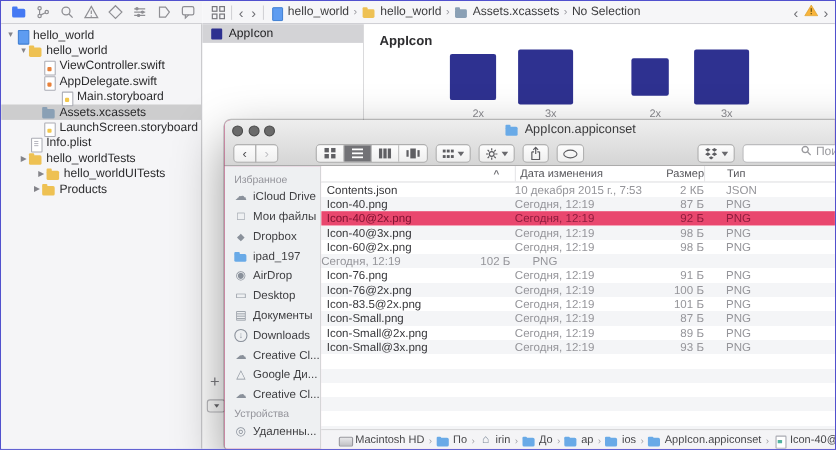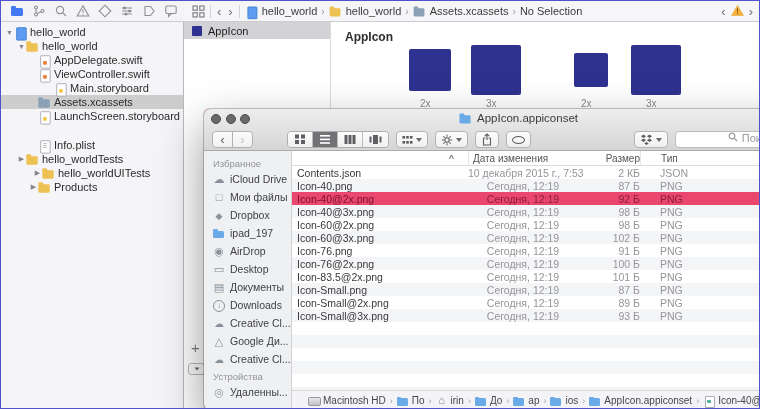--- a/index.html
+++ b/index.html
@@ -61,21 +61,21 @@
   .sl-row{height:17px;display:flex;align-items:center;gap:6px;padding-left:8px;font-size:11px;color:#1d1d1f;}
   .sl-row.selected{background:#d3d3d6;}
   .sl-plus{position:absolute;left:7px;top:318px;font-size:15px;color:#7c7c80;line-height:1;}
   .sl-filter{position:absolute;left:4px;top:341px;width:17px;height:12px;border:1px solid #b8b8bc;
     border-radius:3px;display:flex;align-items:center;justify-content:center;background:#fdfdfd;}
   .sl-filter .caret-down{margin-left:0;transform:scale(.8);}
 
   .xc-canvas{position:absolute;left:330px;top:21px;right:0;bottom:0;background:#fff;}
   .cv-title{position:absolute;left:14px;top:8px;font-size:12px;font-weight:bold;color:#2e2e30;}
   .tile{position:absolute;border-radius:2px;}
-  .tile-label{position:absolute;font-size:10px;color:#8b8b90;text-align:left;}
+  .tile-label{position:absolute;font-size:10px;color:#8b8b90;text-align:right;}
 
   .xc-icing{position:absolute;left:735px;top:337px;width:25px;height:17px;background:#f1f1f3;
     border-top:1px solid #dadadc;border-bottom:1px solid #dadadc;font-size:10px;color:#97979c;
     line-height:15px;overflow:hidden;}
 
   
   .finder{position:absolute;left:203px;top:108px;width:629px;height:301px;border-radius:6px;
     box-shadow:0 18px 45px rgba(0,0,0,.42),0 0 0 1px rgba(0,0,0,.22);background:#be185d;overflow:hidden;}
   .f-chrome{position:relative;height:42px;background:linear-gradient(#eeeeee,#d5d5d5);border-bottom:1px solid #ababab;}
   .light{position:absolute;top:5px;width:10px;height:10px;border-radius:50%;background:#6a6a6a;border:1px solid #4c4c4c;}
@@ -116,21 +116,21 @@
   .si-google-drive::before{content:"△";}
   .si-remote-disc::before{content:"◎";}
   .si-folder{height:11px;}
   .si-folder::before{content:"";position:absolute;left:1px;top:3px;width:11px;height:7.5px;border-radius:1.5px;background:#69aae7;}
   .si-folder::after{content:"";position:absolute;left:1px;top:1.5px;width:4.5px;height:2.5px;border-radius:1px 1px 0 0;background:#69aae7;}
 
   .f-main{flex:1;display:flex;flex-direction:column;position:relative;background:#fff;}
   .f-listheader{height:15px;display:flex;align-items:center;border-bottom:1px solid #dcdcde;
     font-size:10px;color:#55555a;background:#fff;flex:0 0 15px;}
   .colw-name{width:176px;flex:0 0 176px;padding-left:5px;}
-  .colw-date{width:110px;flex:0 0 110px;text-align:center;}
+  .colw-date{width:110px;flex:0 0 110px;}
   .colw-size{width:62px;flex:0 0 62px;text-align:right;}
   .colw-type{flex:1;padding-left:20px;}
   .f-listheader .colw-name{display:flex;justify-content:flex-end;padding-right:14px;}
   .f-listheader .colw-date,.f-listheader .colw-type{border-left:1px solid #e6e6e8;height:100%;display:flex;align-items:center;padding-top:1px;}
   .f-listheader .colw-date{padding-left:4px;}
   .sort{font-style:normal;font-size:9px;color:#6f6f74;font-weight:bold;}
   .f-rows{flex:1;overflow:hidden;
     background:repeating-linear-gradient(to bottom,#fff 0,#fff 13px,#f4f5f7 13px,#f4f5f7 26px);}
   .f-row{height:13px;display:flex;align-items:center;font-size:10.5px;}
   .f-row span{white-space:nowrap;overflow:visible;}
@@ -264,43 +264,43 @@
     <span class="t-label">hello_world</span>
   </div>
         <div class="tree-row" style="padding-left: 16px;">
     <span class="disc">▼</span>
     <span class="t-icon shape-folder c-yellow"></span>
     <span class="t-label">hello_world</span>
   </div>
         <div class="tree-row" style="padding-left: 28px;">
     <span class="disc"></span>
     <span class="t-icon shape-page p-swift"></span>
-    <span class="t-label">AppDelegate.swift</span>
+    <span class="t-label">ViewController.swift</span>
   </div>
         <div class="tree-row" style="padding-left: 28px;">
     <span class="disc"></span>
     <span class="t-icon shape-page p-swift"></span>
-    <span class="t-label">ViewController.swift</span>
+    <span class="t-label">AppDelegate.swift</span>
   </div>
         <div class="tree-row" style="padding-left: 44px;">
     <span class="disc"></span>
     <span class="t-icon shape-page p-story"></span>
     <span class="t-label">Main.storyboard</span>
   </div>
         <div class="tree-row selected" style="padding-left: 28px;">
     <span class="disc"></span>
     <span class="t-icon shape-folder c-slate"></span>
     <span class="t-label">Assets.xcassets</span>
   </div>
         <div class="tree-row" style="padding-left: 28px;">
     <span class="disc"></span>
     <span class="t-icon shape-page p-story"></span>
     <span class="t-label">LaunchScreen.storyboard</span>
   </div>
-        <div class="tree-row" style="padding-left: 28px; margin-top: 15px;">
+        <div class="tree-row" style="padding-left: 16px;">
     <span class="disc"></span>
     <span class="t-icon shape-page p-plist"></span>
     <span class="t-label">Info.plist</span>
   </div>
         <div class="tree-row" style="padding-left: 16px;">
     <span class="disc">▶</span>
     <span class="t-icon shape-folder c-yellow"></span>
     <span class="t-label">hello_worldTests</span>
   </div>
         <div class="tree-row" style="padding-left: 32px;">
@@ -536,21 +536,20 @@
     <span class="colw-size">98 Б</span>
     <span class="colw-type">PNG</span>
   </div>
             <div class="f-row">
     <span class="colw-name">Icon-60@2x.png</span>
     <span class="colw-date">Сегодня, 12:19</span>
     <span class="colw-size">98 Б</span>
     <span class="colw-type">PNG</span>
   </div>
             <div class="f-row">
-    <span class="colw-name">Icon-60@3x.png</span>
     <span class="colw-date">Сегодня, 12:19</span>
     <span class="colw-size">102 Б</span>
     <span class="colw-type">PNG</span>
   </div>
             <div class="f-row">
     <span class="colw-name">Icon-76.png</span>
     <span class="colw-date">Сегодня, 12:19</span>
     <span class="colw-size">91 Б</span>
     <span class="colw-type">PNG</span>
   </div>

